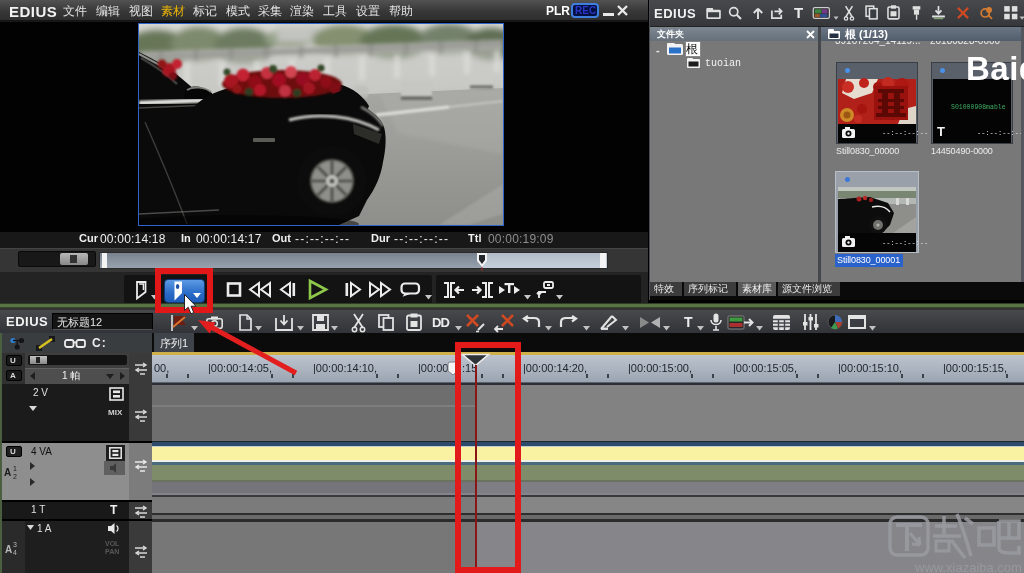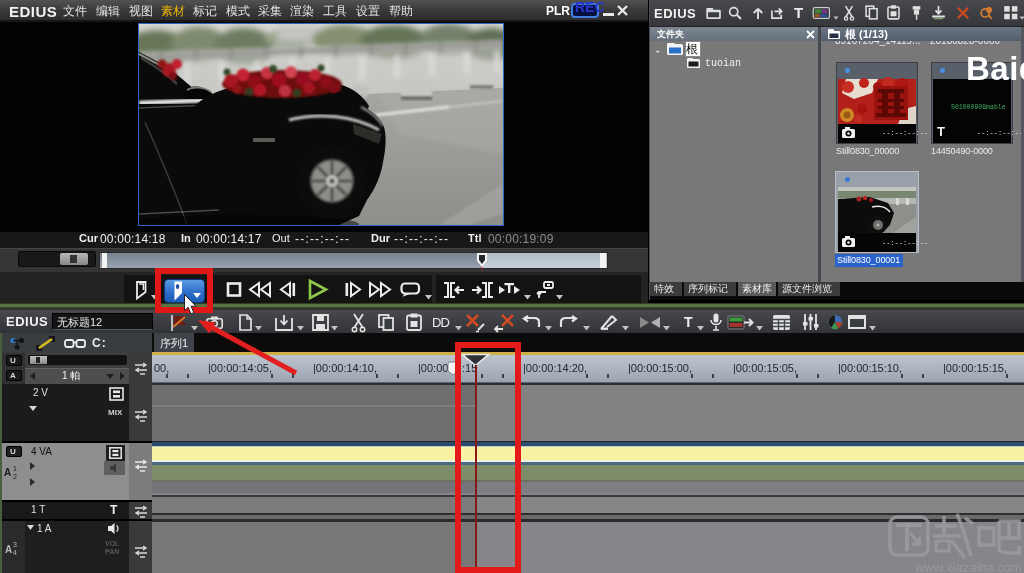--- a/index.html
+++ b/index.html
@@ -20,21 +20,21 @@
   <div class="tx" style="left:161px;top:5px;font-size:12px;color:#eab308">素材</div>
   <div class="tx" style="left:193px;top:5px;font-size:12px;color:#e2e2e2">标记</div>
   <div class="tx" style="left:226px;top:5px;font-size:12px;color:#e2e2e2">模式</div>
   <div class="tx" style="left:258px;top:5px;font-size:12px;color:#e2e2e2">采集</div>
   <div class="tx" style="left:290px;top:5px;font-size:12px;color:#e2e2e2">渲染</div>
   <div class="tx" style="left:323px;top:5px;font-size:12px;color:#e2e2e2">工具</div>
   <div class="tx" style="left:356px;top:5px;font-size:12px;color:#e2e2e2">设置</div>
   <div class="tx" style="left:389px;top:5px;font-size:12px;color:#e2e2e2">帮助</div>
   <div class="tx" style="left:546px;top:5px;font-size:12px;font-weight:bold;color:#fff">PLR</div>
   <div class="abs" style="left:571px;top:3px;width:28px;height:15px;background:#061040;border:2px solid #3f7fe0;border-radius:4px"></div>
-  <div class="tx" style="left:575px;top:0;font-size:14px;font-weight:bold;color:#2937c8">REC</div>
+  <div class="tx" style="left:575px;top:6px;font-size:10px;font-weight:bold;color:#2937c8">REC</div>
   <div class="abs" style="left:603px;top:13px;width:11px;height:3px;background:#e8e8e8"></div>
   <svg style="left:617px;top:5px" width="12" height="12">
       <path d="M1,1 L10,10 M10,1 L1,10" stroke="#e8e8e8" stroke-width="2.4"></path>
     </svg>
 
   <div class="abs" style="left:0;top:22px;width:648px;height:210px;background:#020202"></div>
   <div class="abs" id="videoframe" style="left:138px;top:23px;width:366px;height:203px;border:1px solid #2e64c8;background:#9a9a98;overflow:hidden">
   <svg style="left:0;top:0" width="364" height="201" viewBox="0 0 364 201">
     <defs>
       <linearGradient id="sky" x1="0" y1="0" x2="0" y2="1">
@@ -174,21 +174,21 @@
     <path d="M6,98 C20,130 35,165 48,200" stroke="#9a9a96" stroke-width="1.4" fill="none" opacity=".35"></path>
     <path d="M0,190 L80,186" stroke="#8a8a86" stroke-width="1.4" fill="none" opacity=".5"></path>
     <ellipse cx="100" cy="200" rx="120" ry="9" fill="#000" opacity=".5"></ellipse>
   </svg>
   </div>
 
   <div class="tx" style="left:79px;top:233px;font-size:11px;font-weight:bold;color:#f0f0f0">Cur</div>
   <div class="tx" style="left:100px;top:233px;font-size:12px;letter-spacing:.2px;color:#f0f0f0">00:00:14:18</div>
   <div class="tx" style="left:181px;top:233px;font-size:11px;font-weight:bold;color:#f0f0f0">In</div>
   <div class="tx" style="left:196px;top:233px;font-size:12px;letter-spacing:.2px;color:#f0f0f0">00:00:14:17</div>
-  <div class="tx" style="left:272px;top:233px;font-size:11px;font-weight:normal;color:#f0f0f0">Out</div>
+  <div class="tx" style="left:272px;top:233px;font-size:11px;font-weight:bold;color:#f0f0f0">Out</div>
   <div class="tx" style="left:295px;top:233px;font-size:12px;letter-spacing:1.2px;color:#f0f0f0">--:--:--:--</div>
   <div class="tx" style="left:371px;top:233px;font-size:11px;font-weight:bold;color:#f0f0f0">Dur</div>
   <div class="tx" style="left:394px;top:233px;font-size:12px;letter-spacing:1.2px;color:#f0f0f0">--:--:--:--</div>
   <div class="tx" style="left:468px;top:233px;font-size:11px;font-weight:bold;color:#f0f0f0">Ttl</div>
   <div class="tx" style="left:488px;top:233px;font-size:12px;letter-spacing:.2px;color:#8d8d8d">00:00:19:09</div>
 
   <div class="abs" style="left:0;top:248px;width:648px;height:24px;background:#353535;border-top:1px solid #454545"></div>
   <div class="abs" style="left:18px;top:251px;width:78px;height:16px;background:#181818;border:1px solid #0a0a0a;border-radius:2px"></div>
   <div class="abs" style="left:60px;top:253px;width:28px;height:12px;background:linear-gradient(#b8b8b8,#888);border-radius:2px"></div>
   <div class="abs" style="left:70px;top:255px;width:7px;height:8px;background:#333"></div>
@@ -547,21 +547,21 @@
       </svg>
     <svg style="left:378px;top:6px" width="17" height="17">
         <rect x="1" y="1" width="9.5" height="12" fill="none" stroke="#ececec" stroke-width="1.8"></rect>
         <rect x="5.5" y="4" width="9.5" height="12" fill="#393c40" stroke="#ececec" stroke-width="1.8"></rect>
       </svg>
     <svg style="left:406px;top:5px" width="16" height="18">
         <rect x="1" y="2.5" width="14" height="14.5" rx="1.5" fill="none" stroke="#ececec" stroke-width="1.8"></rect>
         <rect x="4.5" y="0.5" width="7" height="4" fill="#ececec"></rect>
         <rect x="4.5" y="8" width="7" height="6" fill="#ececec"></rect>
       </svg>
-    <div class="tx" style="left:432px;top:8px;font-size:13px;font-weight:normal;color:#ececec;letter-spacing:-1px">DD</div>
+    <div class="tx" style="left:432px;top:8px;font-size:13px;font-weight:bold;color:#ececec;letter-spacing:-1px">DD</div>
     <svg style="left:455px;top:18px" width="8" height="5">
         <path d="M0,0 L7,0 L3.5,4.5Z" fill="#c8c8c8"></path>
       </svg>
     <svg style="left:466px;top:6px" width="19" height="18">
         <path d="M1,1 L12,12 M12,1 L1,12" stroke="#d84a20" stroke-width="2.6"></path>
         <path d="M12,16 L18,10" stroke="#ececec" stroke-width="2"></path>
         <path d="M10,17.5 L13,17.5" stroke="#ececec" stroke-width="1.5"></path>
       </svg>
     <svg style="left:494px;top:6px" width="21" height="18">
         <path d="M8,1 L19,12 M19,1 L8,12" stroke="#d84a20" stroke-width="2.6"></path>

